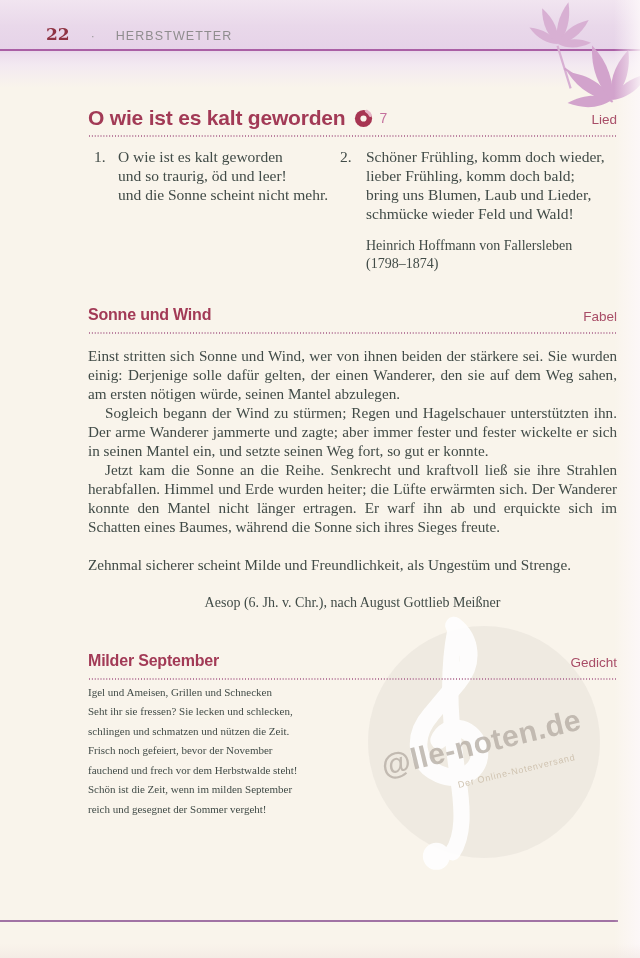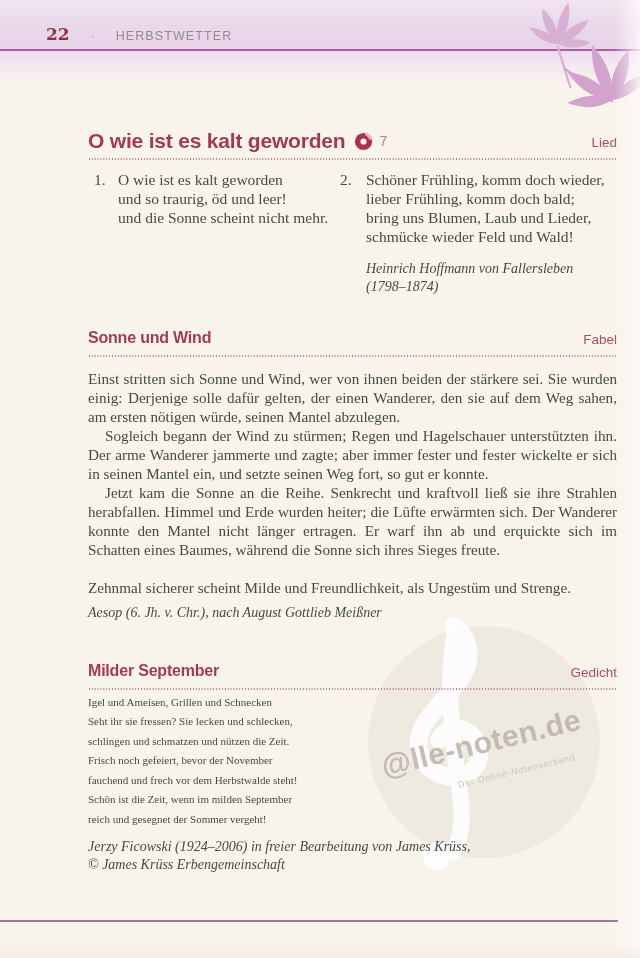--- a/index.html
+++ b/index.html
@@ -40,21 +40,21 @@
     color:#b7afa6; transform:rotate(-13.5deg); transform-origin:left center;
     letter-spacing:0.5px; opacity:0.8;
   }
   .wm-subtext {
     position:absolute; left:458px; top:780px;
     font-family:"Liberation Sans", sans-serif; font-size:9px; letter-spacing:0.8px;
     color:#ccbfab; transform:rotate(-13.5deg); transform-origin:left center; opacity:0.9;
   }
 
   
-  .content { position:absolute; left:88px; top:128px; width:529px; z-index:1; }
+  .content { position:absolute; left:88px; top:105px; width:529px; z-index:1; }
   section { display:block; }
 
   .piece-head { display:flex; align-items:flex-end; }
   .piece-head h1 {
     margin:0; font-family:"Liberation Sans", sans-serif; font-weight:bold;
     font-size:21px; line-height:26px; color:#a23a56; letter-spacing:-0.2px;
   }
   .cd { margin:0 0 3px 9px; flex:none; }
   .track { font-family:"Liberation Sans", sans-serif; font-size:14px; color:#c4709d; margin:0 0 5px 6px; }
   .genre {
@@ -68,32 +68,32 @@
   }
 
   
   .verses { display:flex; margin-top:10px; }
   .verse { display:flex; }
   .verse.v1 { width:252px; }
   .verse.v2 { width:277px; }
   .vnum { width:26px; flex:none; font-size:15.5px; line-height:19px; }
   .v1 .vnum { width:30px; padding-left:6px; box-sizing:border-box; }
   .vlines { font-size:15.5px; line-height:19px; }
-  .attr { font-style:italic; font-size:14px; line-height:17.5px; }
+  .attr { font-size:14px; line-height:17.5px; }
   .vlines .attr { margin-top:14px; }
 
   
   .sect-fable { margin-top:30px; }
   .sect-poem  { margin-top:36px; }
   .piece-head.small h1 { font-size:16px; }
   .prose { margin:12px 0 0 0; font-size:15.2px; line-height:19px; text-align:justify; }
   .prose.cont { margin-top:0; }
   .prose.indent { text-indent:17px; }
   .moral { margin:19px 0 0 0; font-size:15.2px; line-height:19px; }
-  .attr-line { margin-top:7px; }
+  .attr-line { margin-top:20px;text-align:center; }
 
   .poem { margin-top:3px; font-size:11px; line-height:19.5px; }
   .poem-attr { margin-top:9px; }
 
   
   .footer-line { position:absolute; top:920px; left:0; width:618px; height:1.5px; background:#a173a4; z-index:2; }
   .edge-right {
     position:absolute; top:0; right:0; width:26px; height:958px; z-index:3; pointer-events:none;
     background: linear-gradient(to right, rgba(252,246,246,0), rgba(253,248,250,0.85));
   }
@@ -216,24 +216,20 @@
 
       <div class="poem">
         <div>Igel und Ameisen, Grillen und Schnecken</div>
         <div>Seht ihr sie fressen? Sie lecken und schlecken,</div>
         <div>schlingen und schmatzen und nützen die Zeit.</div>
         <div>Frisch noch gefeiert, bevor der November</div>
         <div>fauchend und frech vor dem Herbstwalde steht!</div>
         <div>Schön ist die Zeit, wenn im milden September</div>
         <div>reich und gesegnet der Sommer vergeht!</div>
       </div>
-      <div class="attr poem-attr">
-        <div>Jerzy Ficowski (1924–2006) in freier Bearbeitung von James Krüss,</div>
-        <div>© James Krüss Erbengemeinschaft</div>
-      </div>
     </section>
 
   </div>
 
   <div class="footer-line"></div>
   <div class="edge-right"></div>
   <div class="edge-bottom"></div>
 </div>
 
 </body></html>

